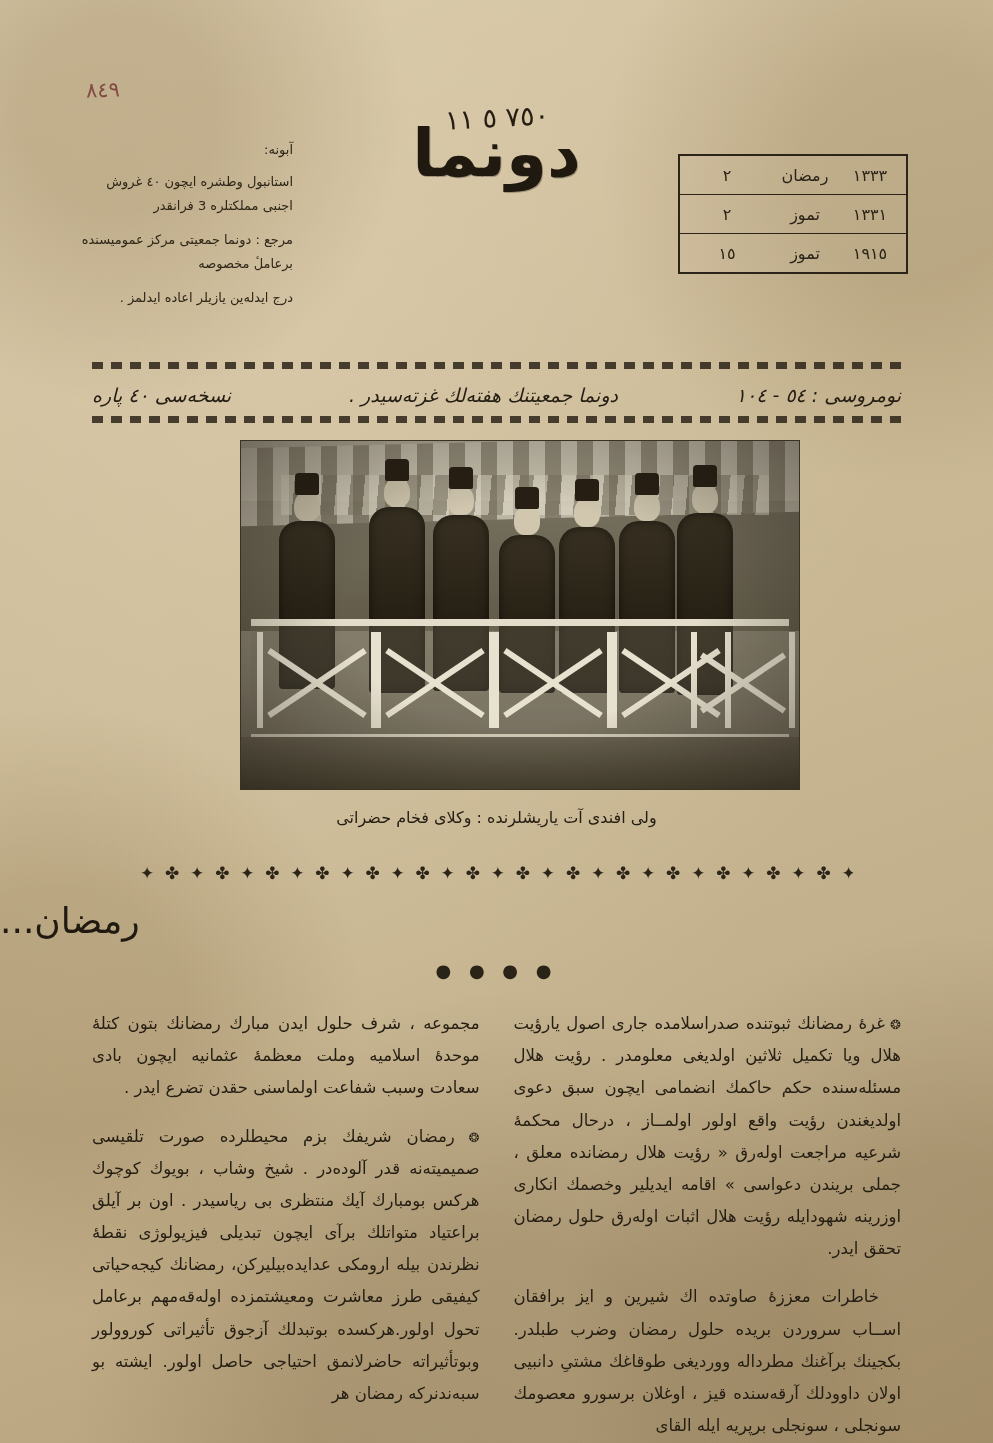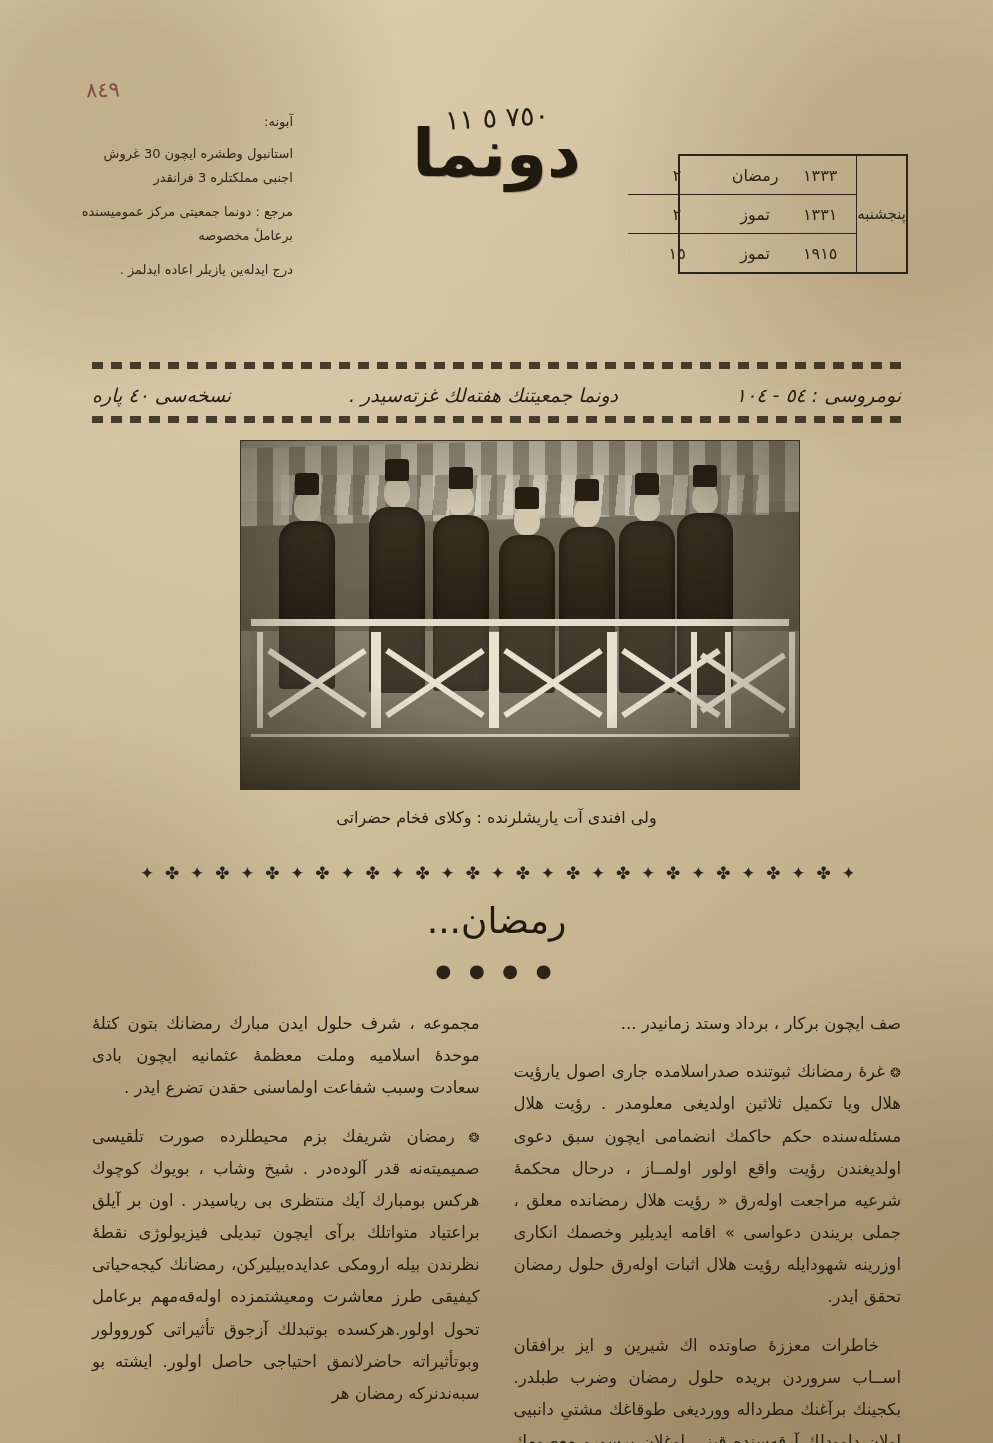--- a/index.html
+++ b/index.html
@@ -60,21 +60,21 @@
   
   .masthead {
     position: absolute;
     left: 0; right: 0;
     top: 96px;
     height: 250px;
   }
   .subscribe-box {
     position: absolute;
     right: 700px;
-    top: 14px;
+    top: 42px;
     width: 215px;
     direction: rtl;
     font-size: 13px;
     line-height: 1.85;
     color: #2e2618;
   }
   .subscribe-box .label {
     font-size: 13px;
     margin-bottom: 6px;
     padding-bottom: 2px;
@@ -304,21 +304,21 @@
     letter-spacing: 0;
     overflow: hidden;
     white-space: nowrap;
   }
 
   
   .article-title {
     position: absolute;
     left: 0; right: 0;
     top: 900px;
-    text-align: center;
+    text-align: left;
     direction: rtl;
     font-size: 36px;
     color: #1f1910;
   }
   .title-dots {
     position: absolute;
     left: 0; right: 0;
     top: 960px;
     text-align: center;
     font-size: 18px;
@@ -354,37 +354,36 @@
 
 <div class="page">
   <div class="content">
 
     <div class="archive-num">٨٤٩</div>
 
     <div class="masthead">
 
       <div class="subscribe-box">
         <div class="label">آبونه:</div>
-        <div class="line">استانبول وطشره ایچون 30 غروش</div>
+        <div class="line">استانبول وطشره ایچون ٤٠ غروش</div>
         <div class="line">اجنبی مملكتلره 3 فرانقدر</div>
         <span class="gap"></span>
         <div class="line">مرجع : دونما جمعیتی مركز عمومیسنده</div>
         <div class="line">برعاملٔ مخصوصه</div>
         <span class="gap"></span>
         <div class="line">درج ایدلەین یازیلر اعاده ایدلمز .</div>
       </div>
 
       <div class="title-art">
         <div class="numerals">٧٥٠ ٥ ١١</div>
         <div class="nameplate">دونما</div>
       </div>
 
       <div class="date-box">
         <div class="dbwrap">
-          <div class="daycell">پنجشنبه</div>
           <div class="rows">
             <div class="drow">
               <span class="year">١٣٣٣</span>
               <span class="md">رمضان</span>
               <span class="md">٢</span>
             </div>
             <div class="drow">
               <span class="year">١٣٣١</span>
               <span class="md">تموز</span>
               <span class="md">٢</span>
@@ -438,20 +437,19 @@
 
     <div class="article-title">رمضان...</div>
     <div class="title-dots">● ● ● ●</div>
 
     <div class="cols">
       <div class="col">
         <p>مجموعه ، شرف حلول ایدن مبارك رمضانك بتون كتلهٔ موحدهٔ اسلامیه وملت معظمهٔ عثمانیه ایچون بادی سعادت وسبب شفاعت اولماسنی حقدن تضرع ایدر .</p>
         <p><span class="bullet-star">❂ </span><span>رمضان شریفك بزم محیطلرده صورت تلقیسی صمیمیتەنه قدر آلودەدر . شیخ وشاب ، بویوك كوچوك هركس بومبارك آیك منتظری بی ریاسیدر . اون بر آیلق براعتیاد متواتلك برآی ایچون تبدیلی فیزیولوژی نقطهٔ نظرندن بیله ارومكی عدایدەبیلیركن، رمضانك كیجه‌حیاتی كیفیقی طرز معاشرت ومعیشتمزده اولە‌قەمهم برعامل تحول اولور.هركسدە بوتبدلك آزجوق تأثیراتی كوروولور وبوتأثیراتە حاضرلانمق احتیاجی حاصل اولور. ایشته بو سبەندنركه رمضان هر</span></p>
       </div>
       <div class="col">
-        <p>صف ایچون بركار ، برداد وستد زمانیدر ...</p>
         <p><span class="bullet-star">❂ </span><span>غرهٔ رمضانك ثبوتنده صدراسلامده جاری اصول یارؤیت هلال ویا تكمیل ثلاثین اولدیغی معلومدر . رؤیت هلال مسئله‌سنده حكم حاكمك انضمامی ایچون سبق دعوی اولدیغندن رؤیت واقع اولور اولمــاز ، درحال محكمهٔ شرعیه مراجعت اولەرق « رؤیت هلال رمضانده معلق ، جملی بریندن دعواسی » اقامه ایدیلیر وخصمك انكاری اوزرینه شهودایله رؤیت هلال اثبات اولەرق حلول رمضان تحقق ایدر.</span></p>
         <p class="indent">خاطرات معززهٔ صاوتده اك شیرین و ایز برافقان اســاب سروردن بریده حلول رمضان وضرب طبلدر. بكجینك برآغنك مطرداله ووردیغی طوقاغك مشتیِ دانبیی اولان داوودلك آرقەسنده قیز ، اوغلان برسورو معصومك سونجلی ، سونجلی برپریه ایله القای</p>
       </div>
     </div>
 
   </div>
 </div>
 
 </body></html>

